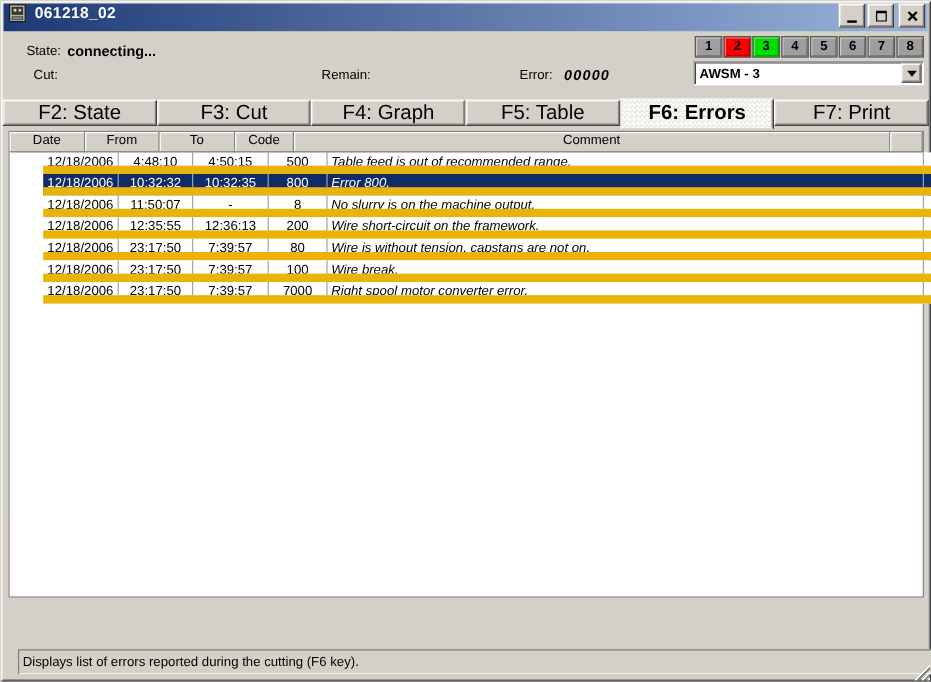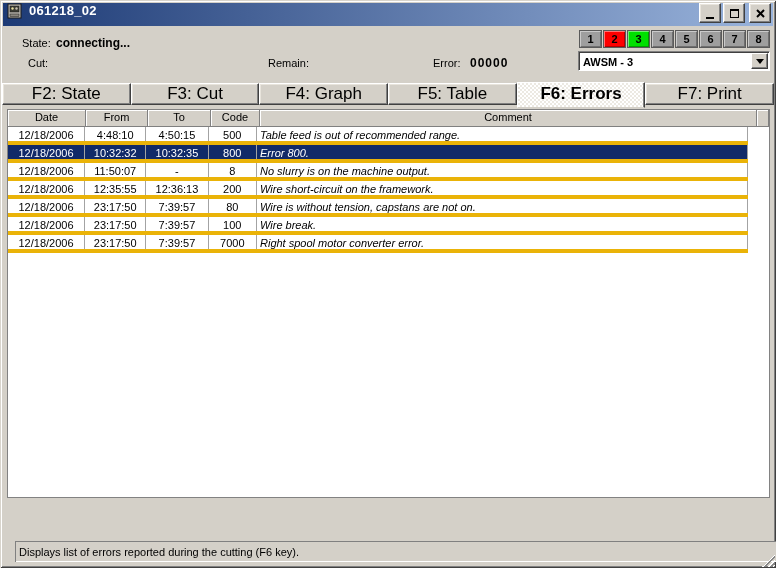--- a/index.html
+++ b/index.html
@@ -88,22 +88,22 @@
     background:#ffffff; border:1px solid #828282;
   }
   .hrow{ display:flex; height:17px; }
   .hcell{
     background:#d4d0c8; font-size:11px; color:#000; text-align:center;
     line-height:15px; border-right:1px solid #808080; border-bottom:1px solid #808080;
     box-shadow: inset 1px 1px 0 #ffffff;
     white-space:nowrap; overflow:hidden;
   }
   .hcell.stub{ flex:1 1 auto; }
-  .c0{ width:78px; } .c1{ width:62px;text-align:center; } .c2{ width:63px; } .c3{ width:49px; } .c4{ width:497px; }
-  .trow{ display:flex; width:740px; height:18px; border-bottom:4px solid #eab308; background:#fff; }
+  .c0{ width:63px; } .c1{ width:62px;text-align:center; } .c2{ width:63px; } .c3{ width:49px; } .c4{ width:497px; }
+  .trow{ display:flex; width:740px; height:18px; border-bottom:7px solid #eab308; background:#fff;margin-left:28px; }
   .trow.selected{ background:var(--sel,#112a68); color:#ffffff; }
   .tcell{
     font-size:11px; line-height:17px; text-align:center;
     border-right:1px solid #a3a3a3; white-space:nowrap; overflow:hidden;
   }
   .tcell.c4{ text-align:left; padding-left:3px;font-style:italic; }
 
   
   .statusbar{
     position:absolute; left:15px; top:541px; width:772px; height:21px;
@@ -147,21 +147,21 @@
         </svg>
       </div>
     </div>
   </div>
 
   <div class="lbl" style="left:22px; top:37px;">State:</div>
   <div class="lbl val-bold" style="left:56px; top:36px;">connecting...</div>
   <div class="lbl" style="left:28px; top:57px;">Cut:</div>
   <div class="lbl" style="left:268px; top:57px;">Remain:</div>
   <div class="lbl" style="left:433px; top:57px;">Error:</div>
-  <div class="lbl val-bold" style="left:470px; top:56px; letter-spacing:1px;">00000</div>
+  <div class="lbl val-bold" style="left:470px; top:56px; letter-spacing:1px;font-style:italic;">00000</div>
 
   <div class="channels" id="channels">
       <div class="chan" style="background: rgb(158, 158, 158);">1</div>
       <div class="chan" style="background: rgb(255, 0, 0);">2</div>
       <div class="chan" style="background: rgb(0, 224, 0);">3</div>
       <div class="chan" style="background: rgb(158, 158, 158);">4</div>
       <div class="chan" style="background: rgb(158, 158, 158);">5</div>
       <div class="chan" style="background: rgb(158, 158, 158);">6</div>
       <div class="chan" style="background: rgb(158, 158, 158);">7</div>
       <div class="chan" style="background: rgb(158, 158, 158);">8</div>

